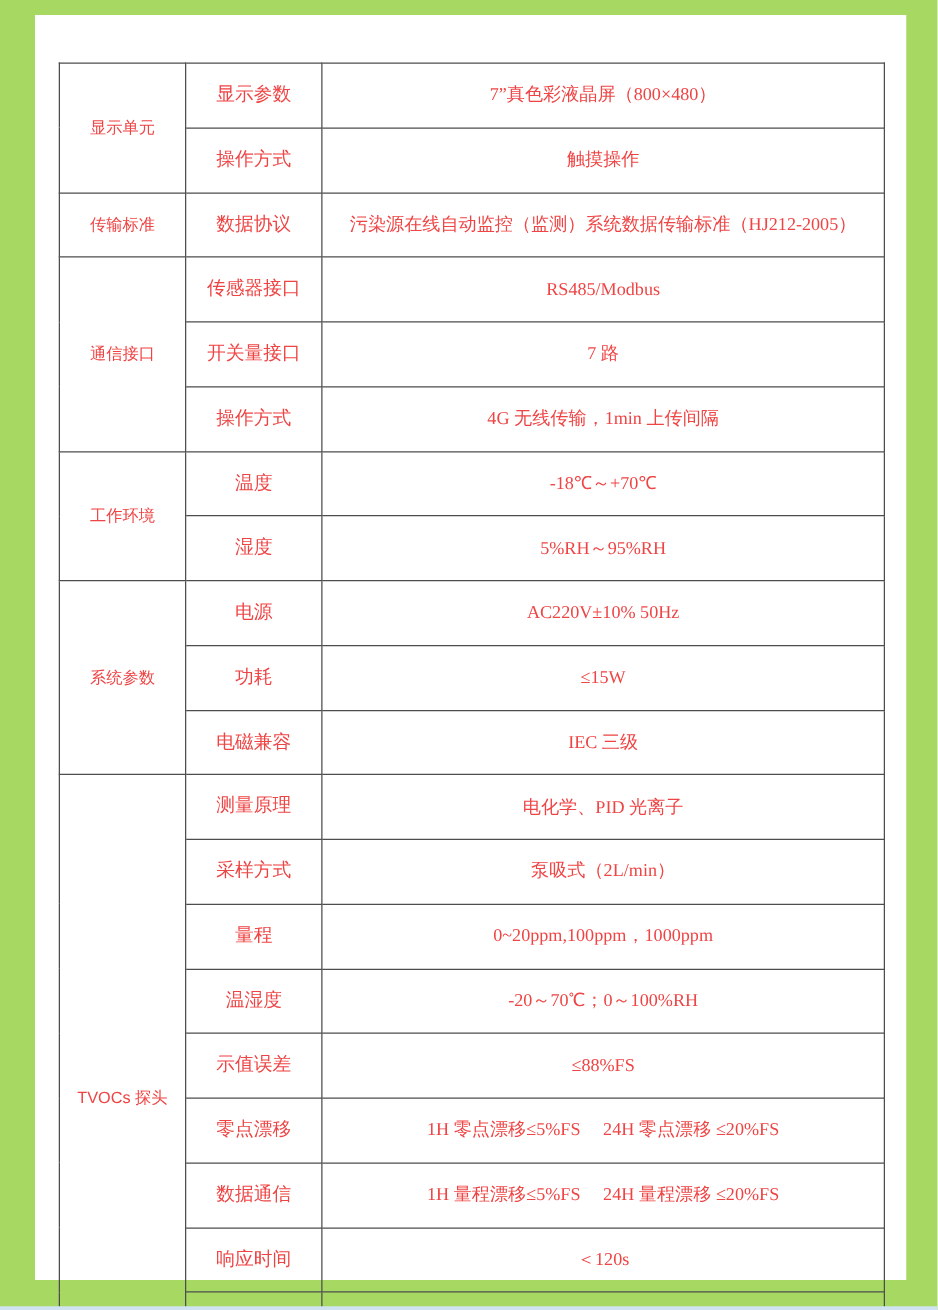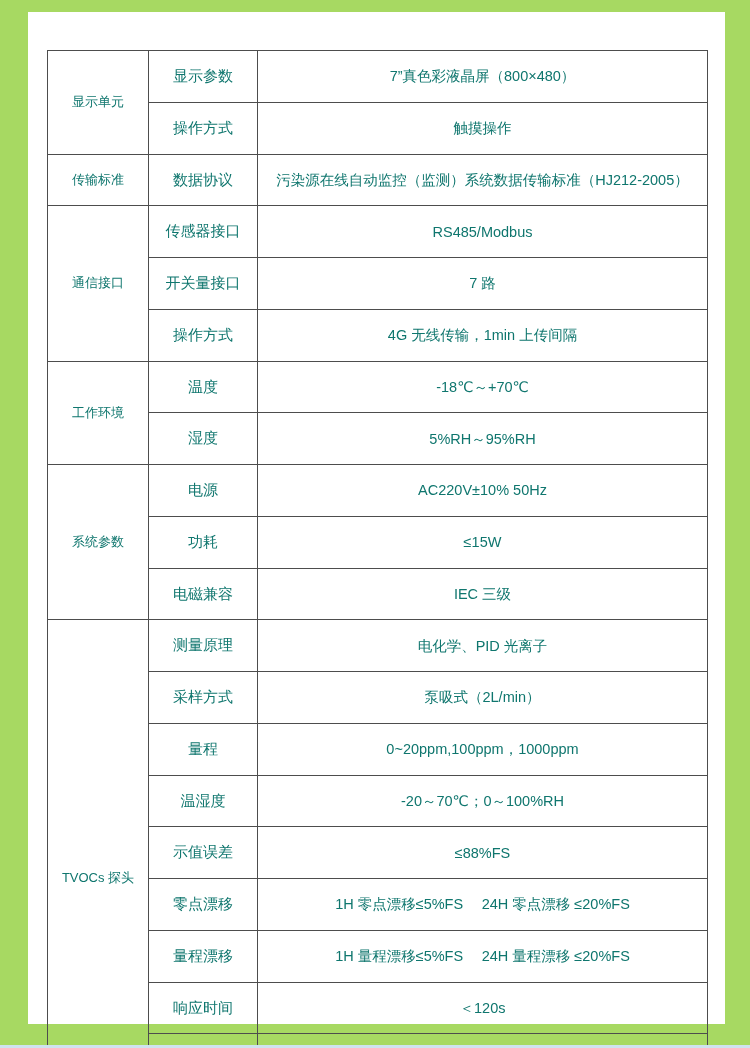--- a/index.html
+++ b/index.html
@@ -27,30 +27,30 @@
     top: 38px;
     width: 660px;
     height: 937px;
     border-collapse: collapse;
     table-layout: fixed;
   }
   .spec-table td {
     border: 1px solid #4d4d4d;
     text-align: center;
     vertical-align: middle;
-    color: #0f766e;
+    color: #ef4444;
     font-size: 15px;
     padding: 16px 4px;
     line-height: 1.25;
   }
   .spec-table { border: 1.5px solid #3a3a3a; }
   .spec-table tr { height: 44.6px; }
   td.cat-cell   { width: 101px; font-size: 13px; }
   td.param-cell { width: 109px; font-size: 15px; }
-  td.value-cell { width: 450px; font-size: 14.5px; white-space: nowrap; }
+  td.value-cell { width: 450px; font-size: 14.5px; white-space: nowrap; font-family: Liberation Serif, serif; }
   .bottom-strip {
     position: absolute;
     left: 0;
     bottom: 0;
     width: 750px;
     height: 3px;
     background: #cfe3f0;
   }
 </style>
 </head>
@@ -127,21 +127,21 @@
         </tr>
         <tr>
           <td class="param-cell">示值误差</td>
           <td class="value-cell">≤88%FS</td>
         </tr>
         <tr>
           <td class="param-cell">零点漂移</td>
           <td class="value-cell">1H 零点漂移≤5%FS　 24H 零点漂移 ≤20%FS</td>
         </tr>
         <tr>
-          <td class="param-cell">量程漂移</td>
+          <td class="param-cell">数据通信</td>
           <td class="value-cell">1H 量程漂移≤5%FS　 24H 量程漂移 ≤20%FS</td>
         </tr>
         <tr>
           <td class="param-cell">响应时间</td>
           <td class="value-cell">＜120s</td>
         </tr>
         <tr>
           <td class="param-cell">重复性</td>
           <td class="value-cell">≤5%</td>
         </tr>

